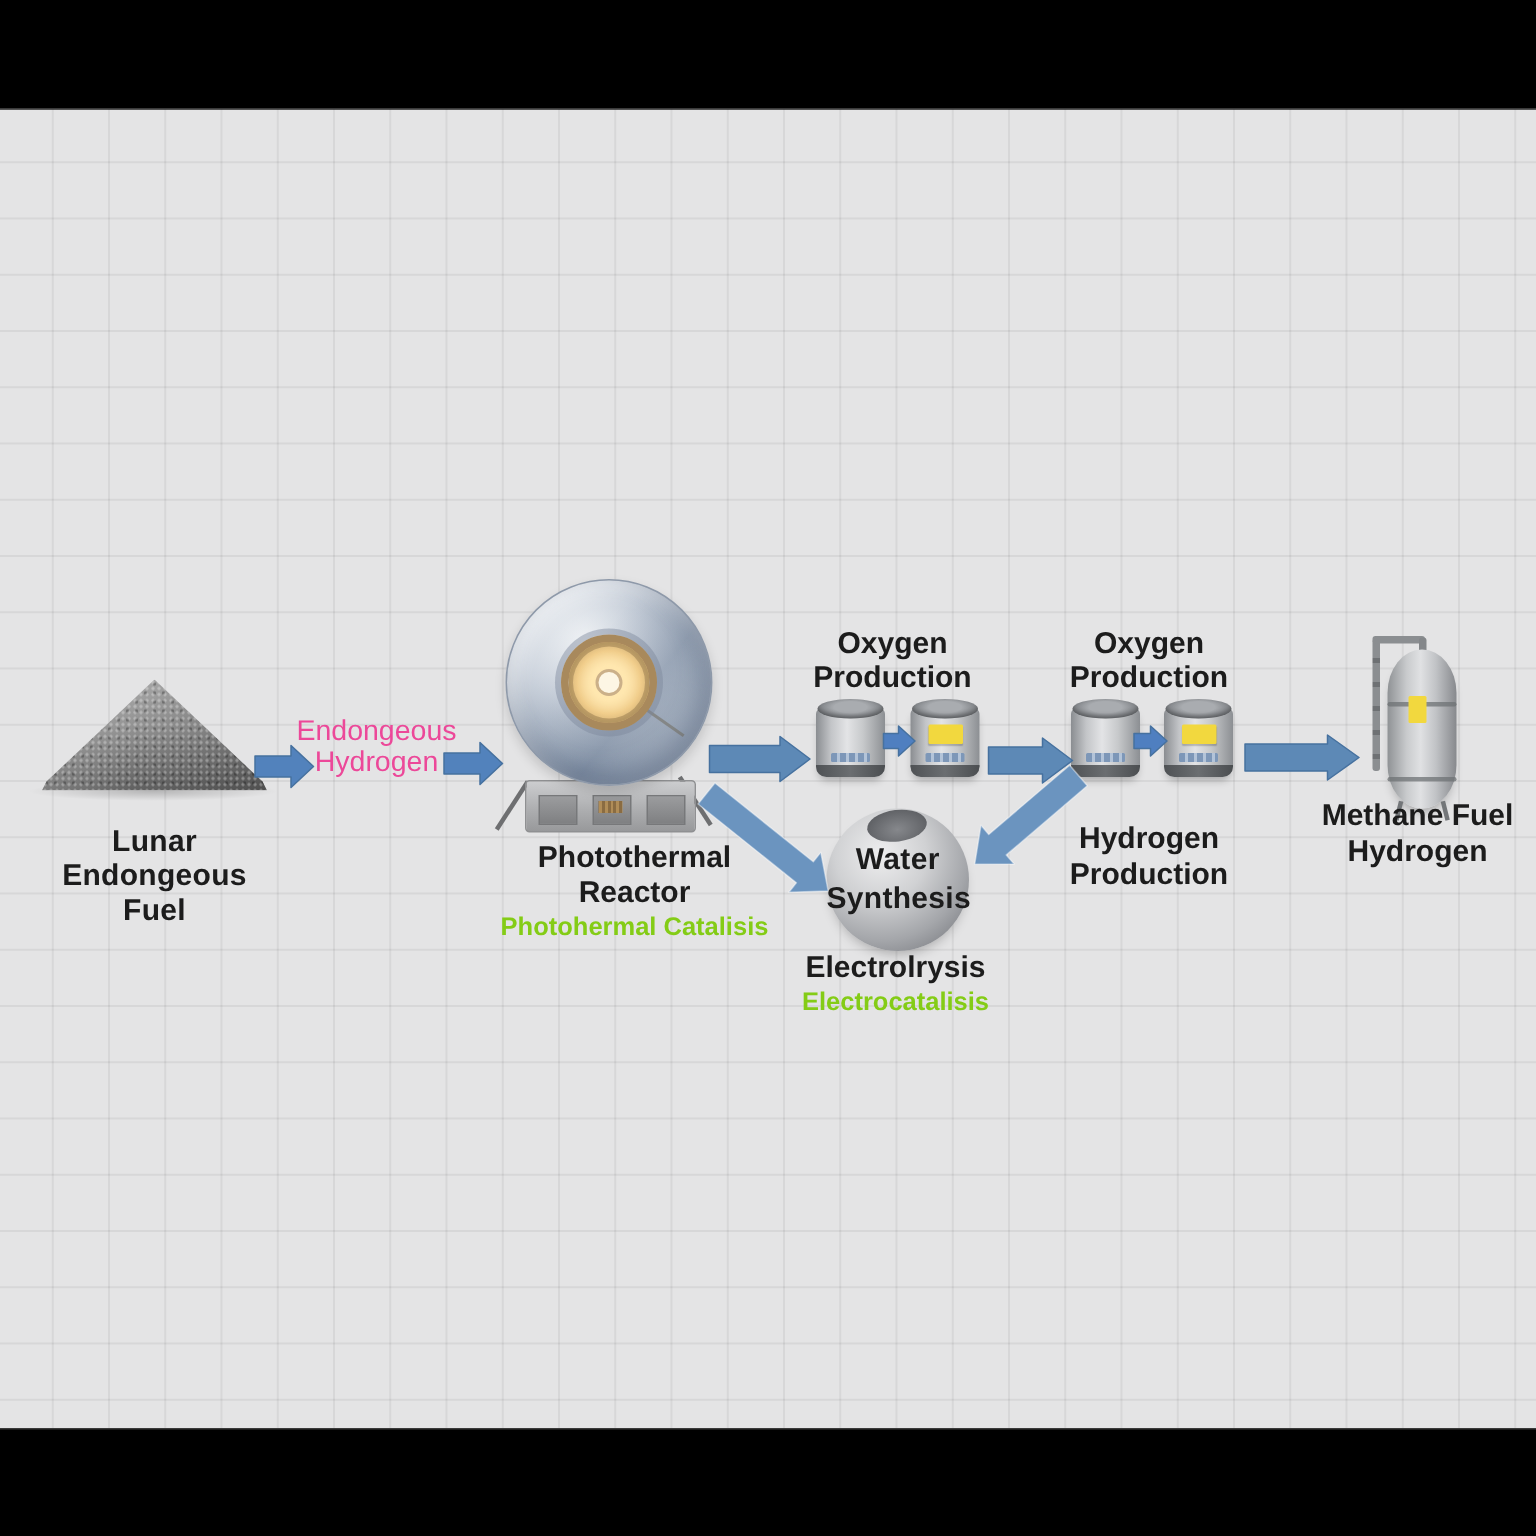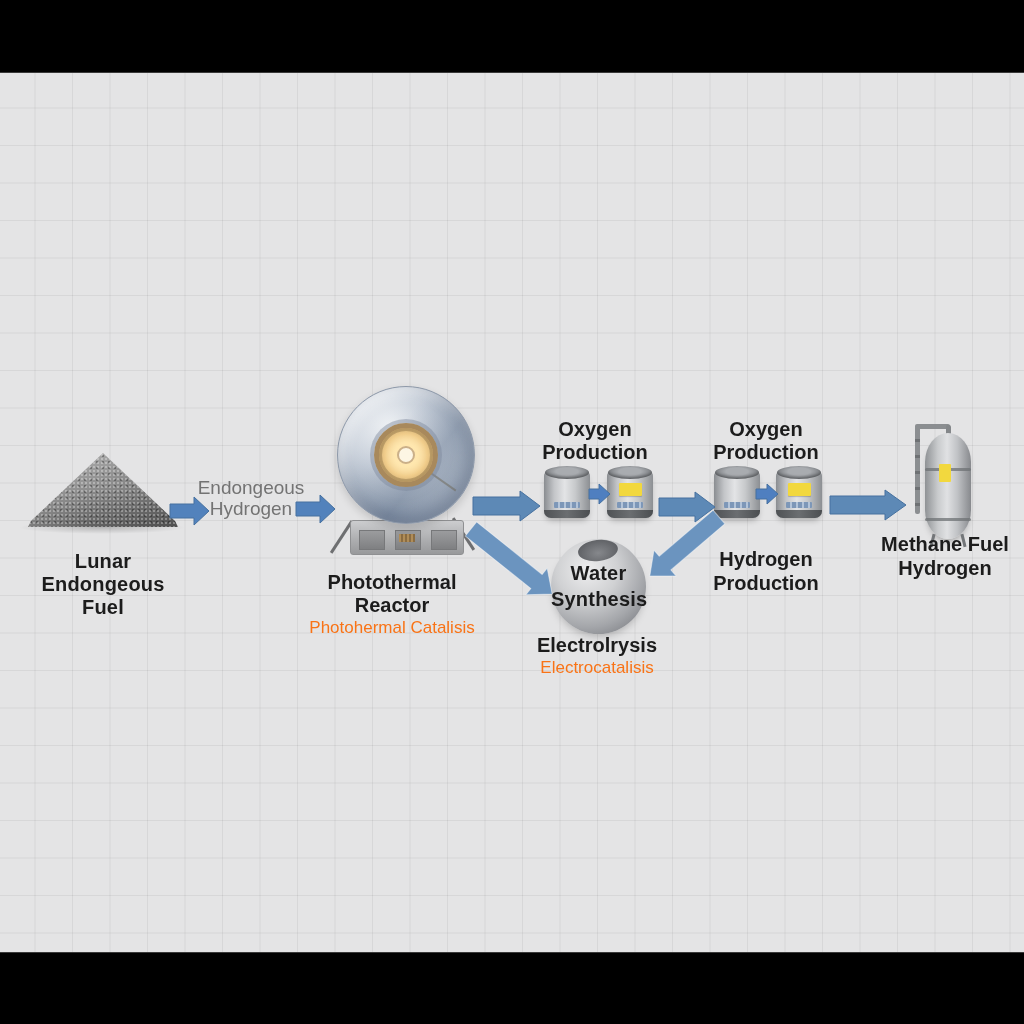--- a/index.html
+++ b/index.html
@@ -9,22 +9,22 @@
     background-image:linear-gradient(rgba(0,0,0,0.06) 1px,transparent 1px),
                      linear-gradient(90deg,rgba(0,0,0,0.06) 1px,transparent 1px);
     background-size:37.5px 37.5px;background-position:-3px -2px;}
   .bar{position:absolute;left:0;width:1024px;background:#000;z-index:40;}
   .bar.top{top:0;height:72px;border-bottom:1px solid #3a3a3a;}
   .bar.bottom{top:952px;height:72px;border-top:1px solid #3a3a3a;}
   .lbl{position:absolute;text-align:center;color:#1c1c1c;z-index:12;}
   .lbl .line{display:block;}
   .lbl.main{font-size:20px;font-weight:700;line-height:23px;letter-spacing:0.2px;}
   .lbl.med{font-size:20px;font-weight:600;line-height:23px;}
-  .lbl.reg{font-size:19px;font-weight:400;line-height:21px;color:#737373;}
-  .lbl .sub{display:block;font-size:17px;font-weight:400;color:#f97316;margin-top:1px;}
+  .lbl.reg{font-size:19px;font-weight:400;line-height:21px;color:#ec4899;}
+  .lbl .sub{display:block;font-size:17px;font-weight:700;color:#84cc16;margin-top:1px;}
 
   
   .pile{position:absolute;left:28px;top:453px;width:150px;height:74px;z-index:5;
     clip-path:polygon(50% 0%,98% 92%,100% 100%,0% 100%,2% 92%);
     background-image:
       radial-gradient(rgba(255,255,255,0.30) 0.8px,transparent 1.4px),
       radial-gradient(rgba(0,0,0,0.28) 0.8px,transparent 1.4px),
       linear-gradient(100deg,rgba(255,255,255,0.22),rgba(255,255,255,0) 45%,rgba(0,0,0,0.18)),
       linear-gradient(180deg,#a6a6a6,#8e8e8e 45%,#747474 78%,#606060);
     background-size:4px 4px,6px 6px,100% 100%,100% 100%;}
@@ -119,21 +119,21 @@
     <div class="slot s1"></div>
     <div class="slot s2"></div>
     <div class="slot s3"></div>
     <div class="coil"></div>
   </div>
   <div class="dish">
     <div class="arm"></div>
     <div class="ring"></div>
     <div class="hub"></div>
   </div>
-  <div class="lbl" style="left:292px;top:561px;width:200px;margin-top:10px;">
+  <div class="lbl" style="left:323px;top:561px;width:200px;">
     <span class="line" style="font-size:20px;font-weight:700;">Photothermal Reactor</span>
     <span class="sub">Photohermal Catalisis</span>
   </div>
 
   <div class="lbl med" style="left:535px;top:418px;width:120px;">
     <span class="line">Oxygen</span>
     <span class="line">Production</span>
   </div>
   <div class="can" style="left:544px;top:466px;">
     <div class="body"></div>

